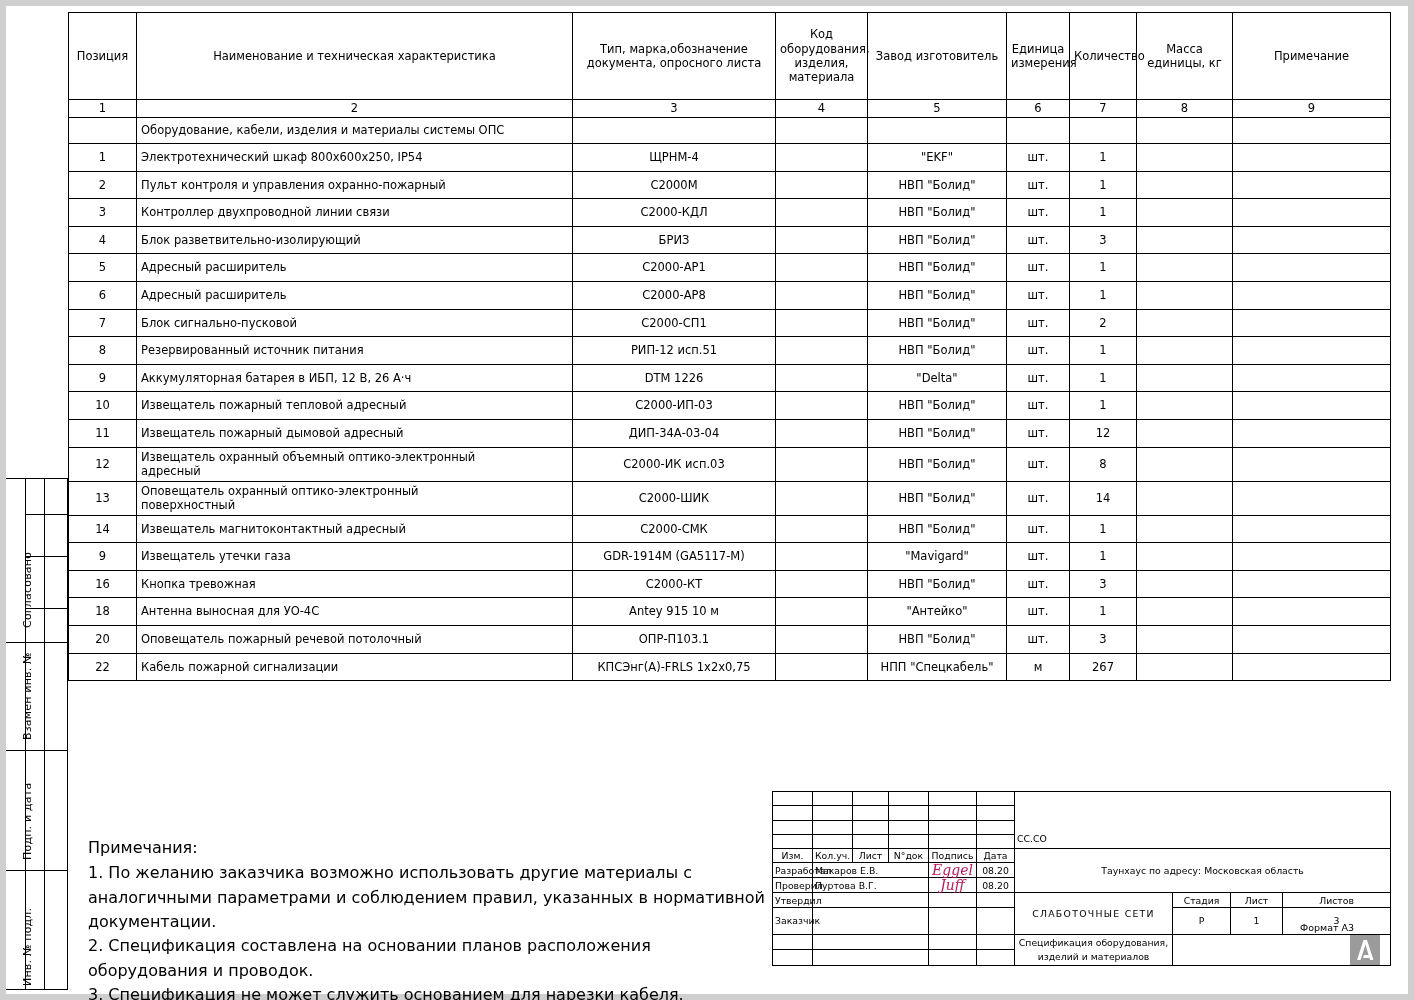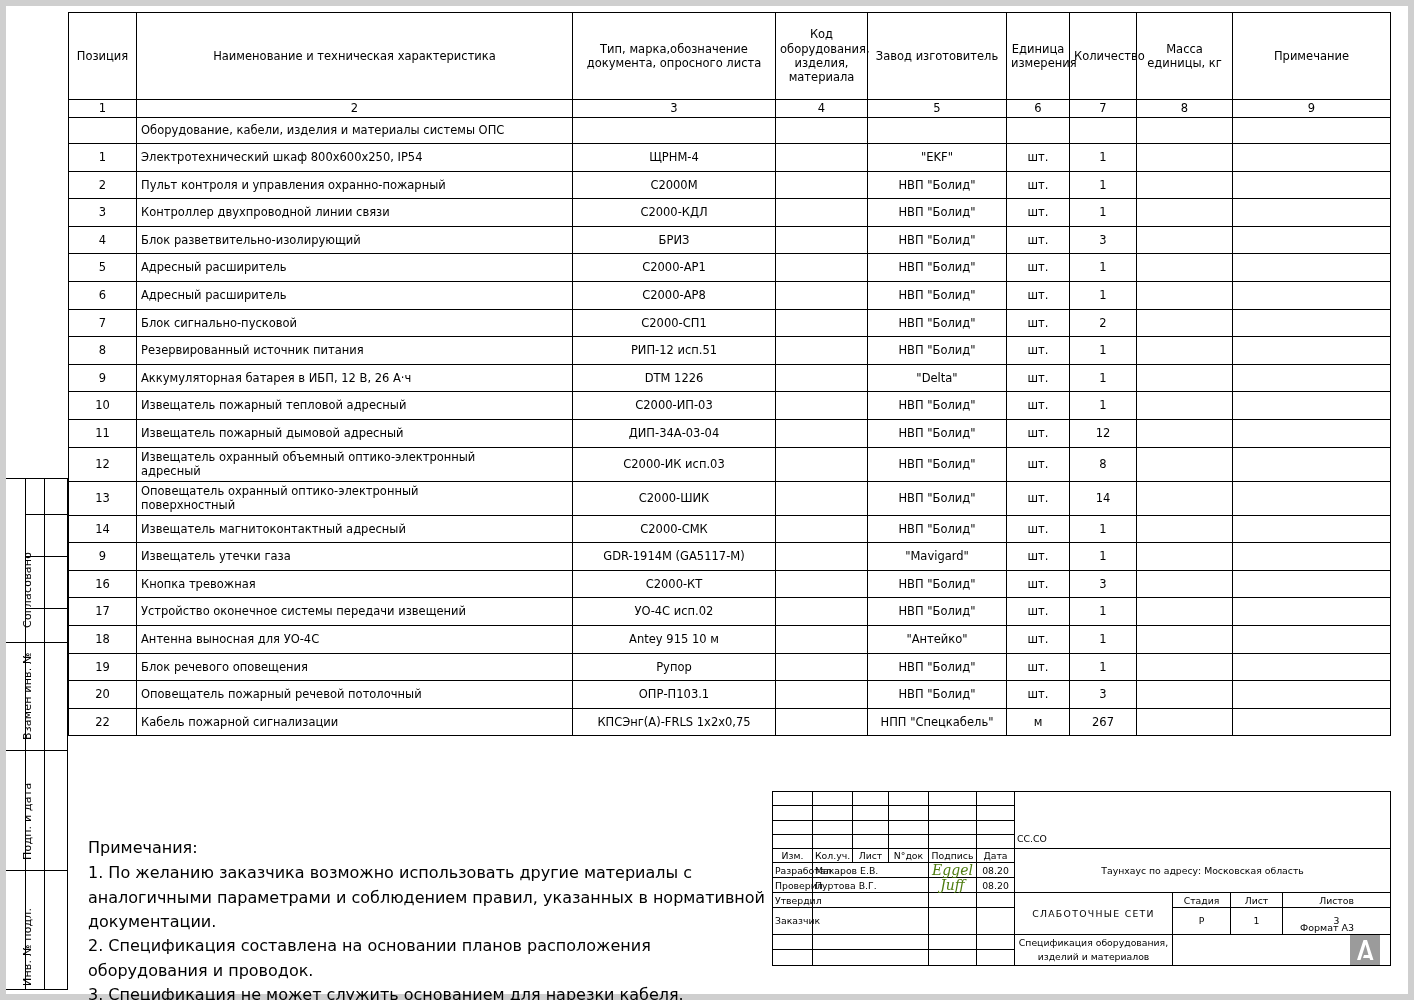--- a/index.html
+++ b/index.html
@@ -152,21 +152,21 @@
     background: #fff;
   }
   .st-thick { border-width: 1.5px !important; }
   .st-c { text-align: center; }
   .st-l { text-align: left; }
   .st-r { }
   .st-big { font-size: 14.5px; letter-spacing: 1.3px; margin-left: 19px; }
   .st-med { font-size: 11px; }
   .st-obj { font-size: 10.5px; }
   .sig {
-    color: #4d7c0f;
+    color: #be185d;
     font-family: "DejaVu Serif", serif;
     font-style: italic;
     font-size: 14px;
     line-height: 1;
     white-space: nowrap;
   }
   .logo-box {
     width: 30px; height: 30px;
     background: #9b9b9b;
     display: inline-block;
@@ -489,53 +489,27 @@
             </td>
             <td class="c-center">С2000-КТ</td>
             <td class="c-center">&nbsp;</td>
             <td class="c-center">НВП "Болид"</td>
             <td class="c-center">шт.</td>
             <td class="c-center">3</td>
             <td class="c-center">&nbsp;</td>
             <td class="c-center">&nbsp;</td>
           </tr>
           <tr class="datarow">
-            <td class="c-center">17</td>
-            <td class="c-left">
-              <div>Устройство оконечное системы передачи извещений</div>
-            </td>
-            <td class="c-center">УО-4С исп.02</td>
-            <td class="c-center">&nbsp;</td>
-            <td class="c-center">НВП "Болид"</td>
-            <td class="c-center">шт.</td>
-            <td class="c-center">1</td>
-            <td class="c-center">&nbsp;</td>
-            <td class="c-center">&nbsp;</td>
-          </tr>
-          <tr class="datarow">
             <td class="c-center">18</td>
             <td class="c-left">
               <div>Антенна выносная для УО-4С</div>
             </td>
             <td class="c-center">Antey 915 10 м</td>
             <td class="c-center">&nbsp;</td>
             <td class="c-center">"Антейко"</td>
-            <td class="c-center">шт.</td>
-            <td class="c-center">1</td>
-            <td class="c-center">&nbsp;</td>
-            <td class="c-center">&nbsp;</td>
-          </tr>
-          <tr class="datarow">
-            <td class="c-center">19</td>
-            <td class="c-left">
-              <div>Блок речевого оповещения</div>
-            </td>
-            <td class="c-center">Рупор</td>
-            <td class="c-center">&nbsp;</td>
-            <td class="c-center">НВП "Болид"</td>
             <td class="c-center">шт.</td>
             <td class="c-center">1</td>
             <td class="c-center">&nbsp;</td>
             <td class="c-center">&nbsp;</td>
           </tr>
           <tr class="datarow">
             <td class="c-center">20</td>
             <td class="c-left">
               <div>Оповещатель пожарный речевой потолочный</div>
             </td>

